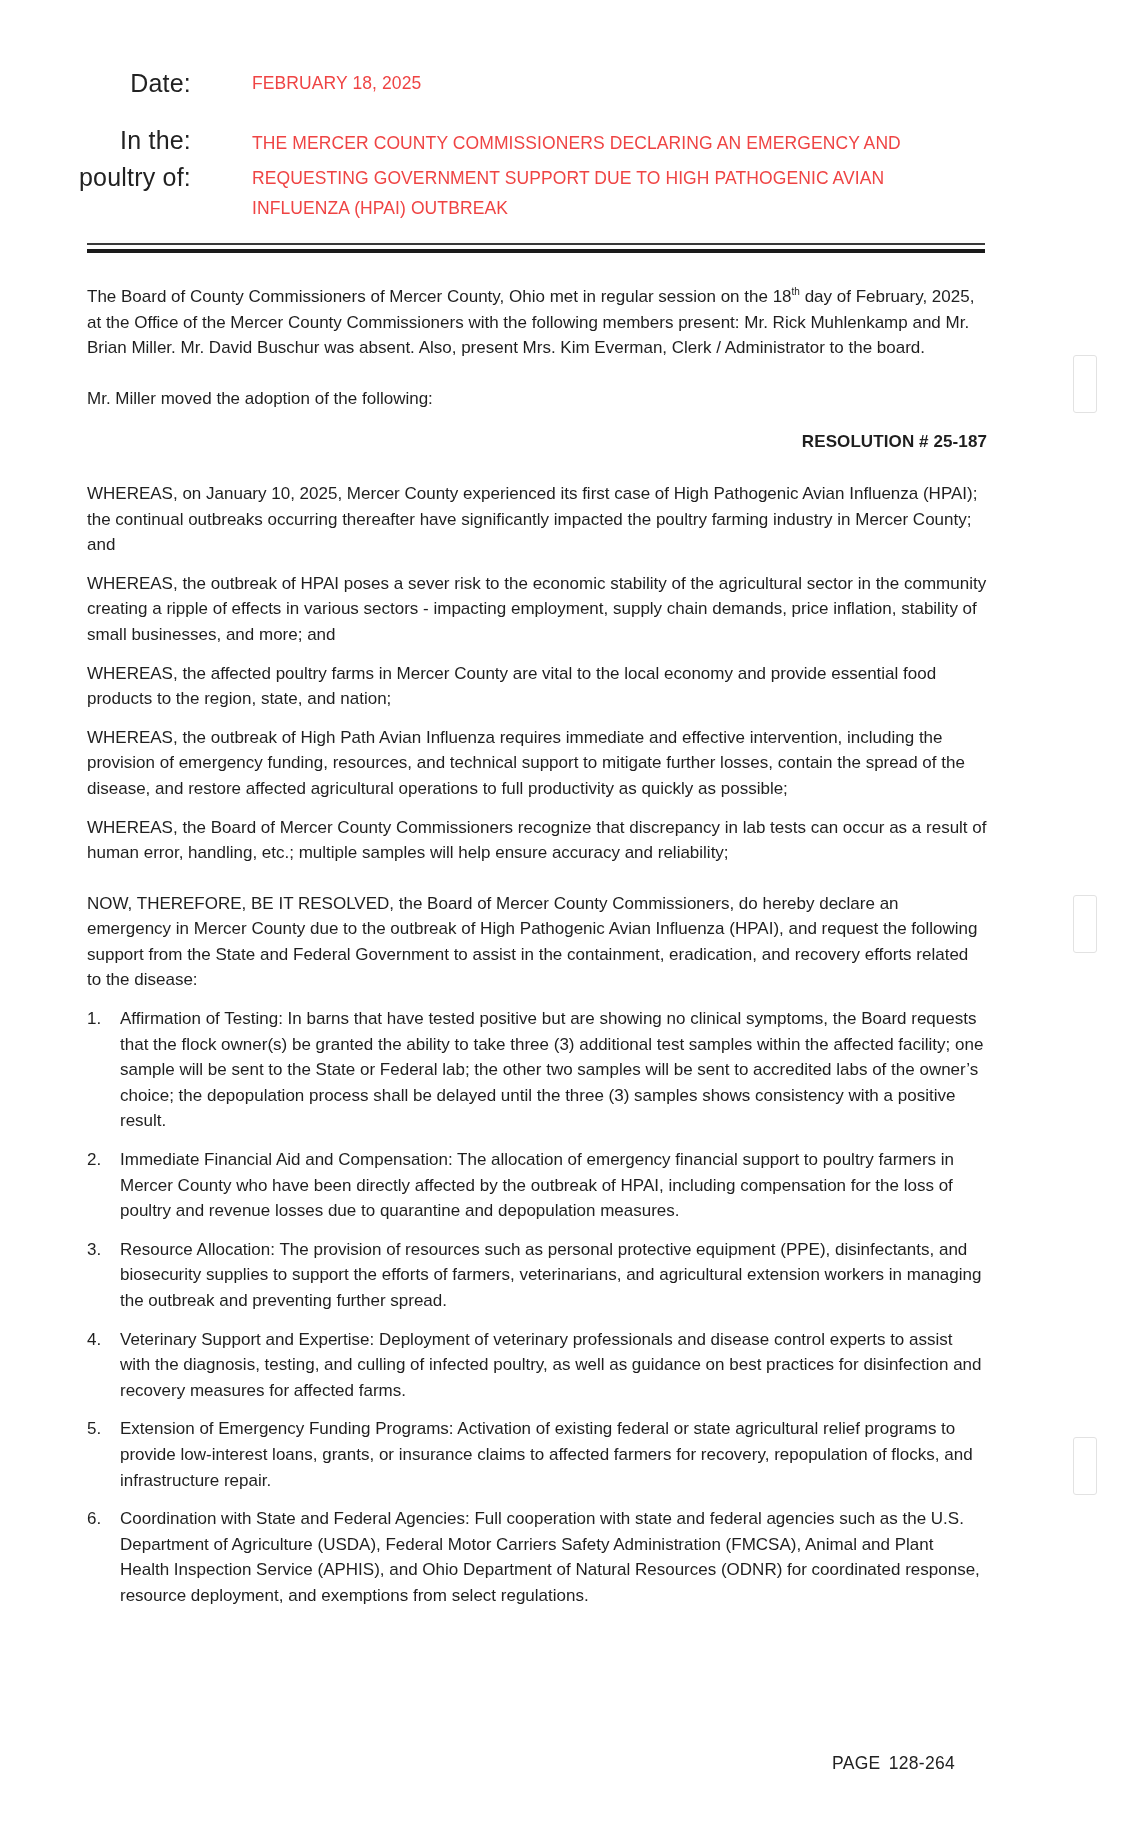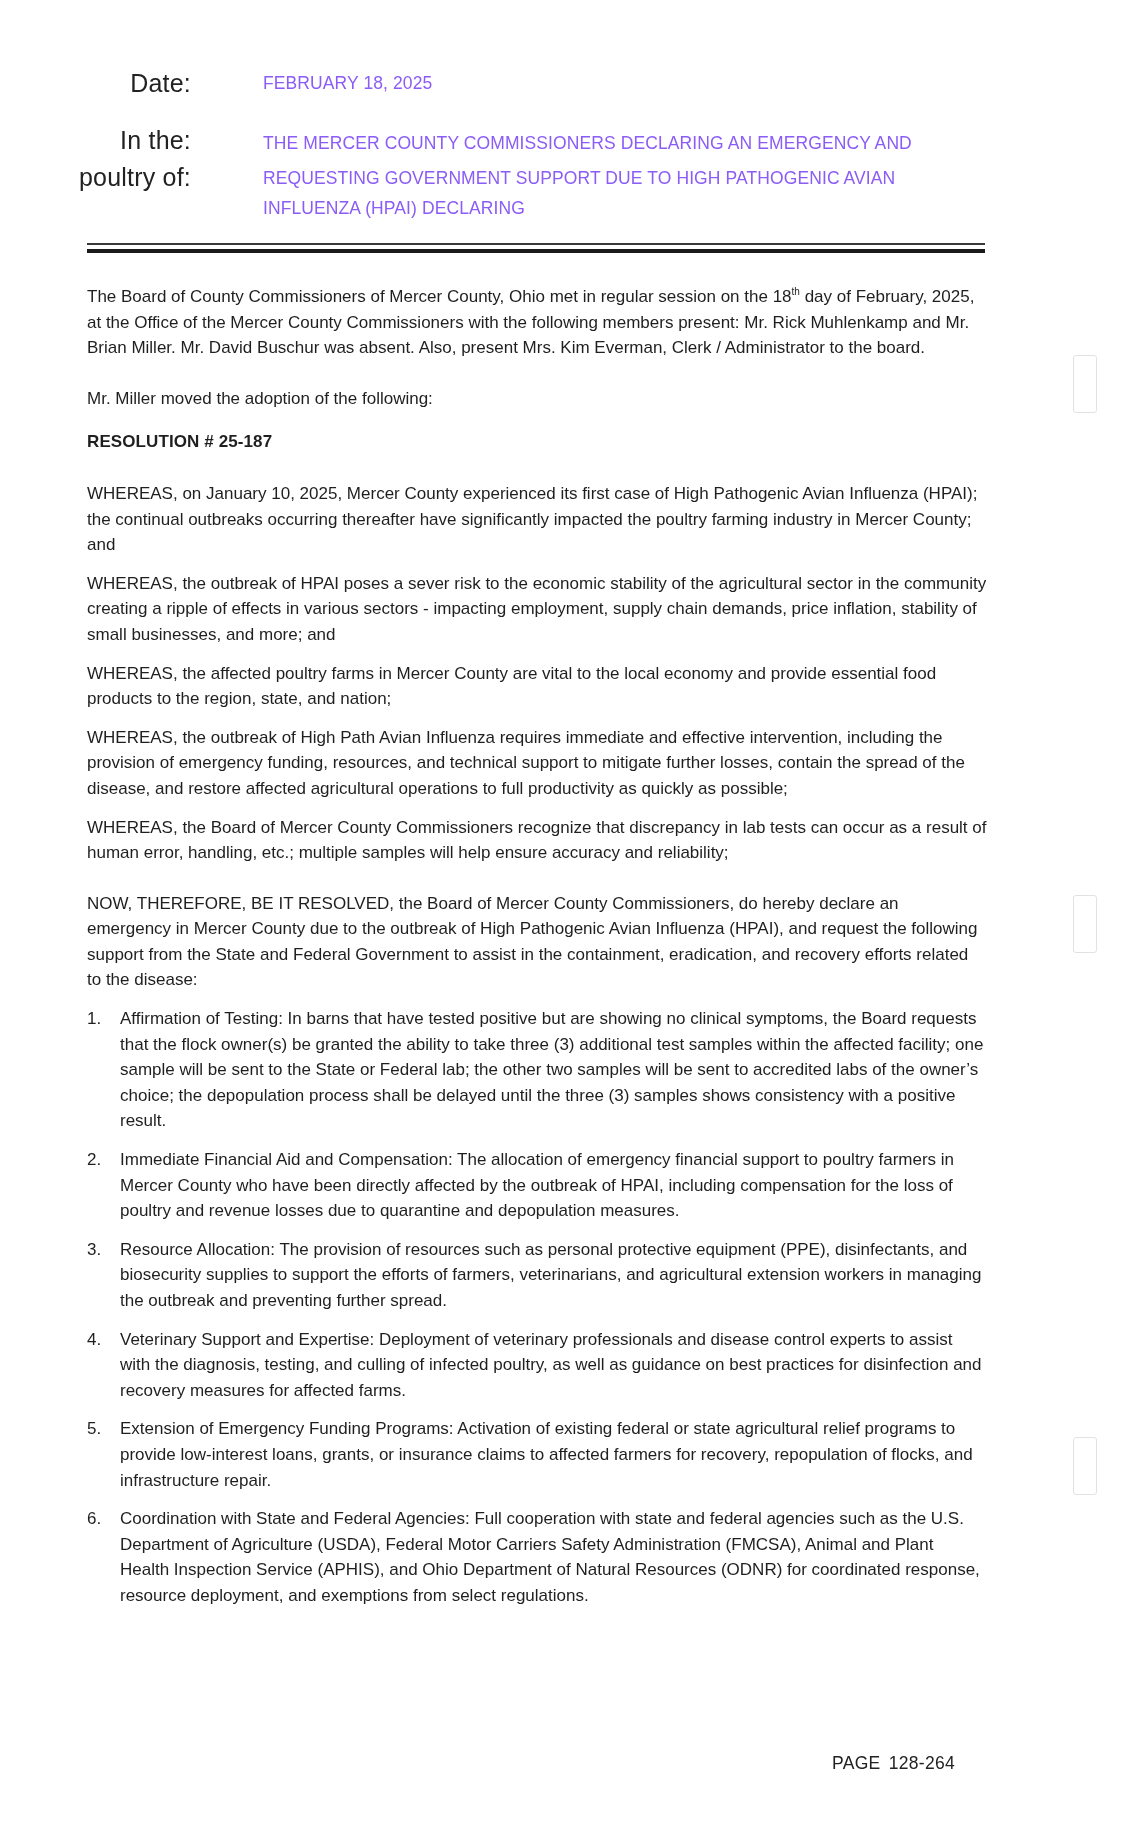--- a/index.html
+++ b/index.html
@@ -27,23 +27,23 @@
     .hdr-label {
       position: absolute;
       font-size: 25px;
       color: #222;
       text-align: right;
       width: 160px;
       letter-spacing: 0.2px;
     }
     .hdr-value {
       position: absolute;
-      left: 256px;
+      left: 245px;
       font-size: 17.5px;
-      color: #8b5cf6;
+      color: #ef4444;
       letter-spacing: 0.1px;
       white-space: nowrap;
     }
     .rule-thin {
       position: absolute;
       left: 80px;
       width: 898px;
       top: 243px;
       height: 2px;
       background: #3a3a3a;
@@ -66,21 +66,21 @@
       line-height: 25.6px;
       color: #1f1f1f;
     }
     .para {
       margin: 0 0 13px 0;
     }
     .para.gap-lg {
       margin-bottom: 25px;
     }
     .resolution-title {
-      text-align: left;
+      text-align: right;
       font-weight: bold;
       margin: 18px 0 26px 0;
       letter-spacing: 0.1px;
     }
     sup {
       font-size: 10px;
       line-height: 0;
       vertical-align: super;
     }
     .list {
@@ -125,21 +125,21 @@
 <div class="page">
 
   <div class="hdr-label" style="left:24px; top:69px;">Date:</div>
   <div class="hdr-value" style="top:73px;">FEBRUARY 18, 2025</div>
 
   <div class="hdr-label" style="left:24px; top:126px;">In the:</div>
   <div class="hdr-label" style="left:24px; top:163px;">poultry of:</div>
 
   <div class="hdr-value" style="top:133px;">THE MERCER COUNTY COMMISSIONERS DECLARING AN EMERGENCY AND</div>
   <div class="hdr-value" style="top:168px;">REQUESTING GOVERNMENT SUPPORT DUE TO HIGH PATHOGENIC AVIAN</div>
-  <div class="hdr-value" style="top:198px;">INFLUENZA (HPAI) DECLARING</div>
+  <div class="hdr-value" style="top:198px;">INFLUENZA (HPAI) OUTBREAK</div>
 
   <div class="rule-thin"></div>
   <div class="rule-thick"></div>
 
   <div class="body">
 
     <p class="para gap-lg"><span>The Board of County Commissioners of Mercer County, Ohio met in regular session on the 18</span><sup>th</sup><span> day of February, 2025, at the Office of the Mercer County Commissioners with the following members present:  Mr. Rick Muhlenkamp and Mr. Brian Miller.  Mr. David Buschur was absent.  Also, present Mrs. Kim Everman, Clerk / Administrator to the board.</span></p>
 
     <p class="para">Mr. Miller moved the adoption of the following:</p>
 

